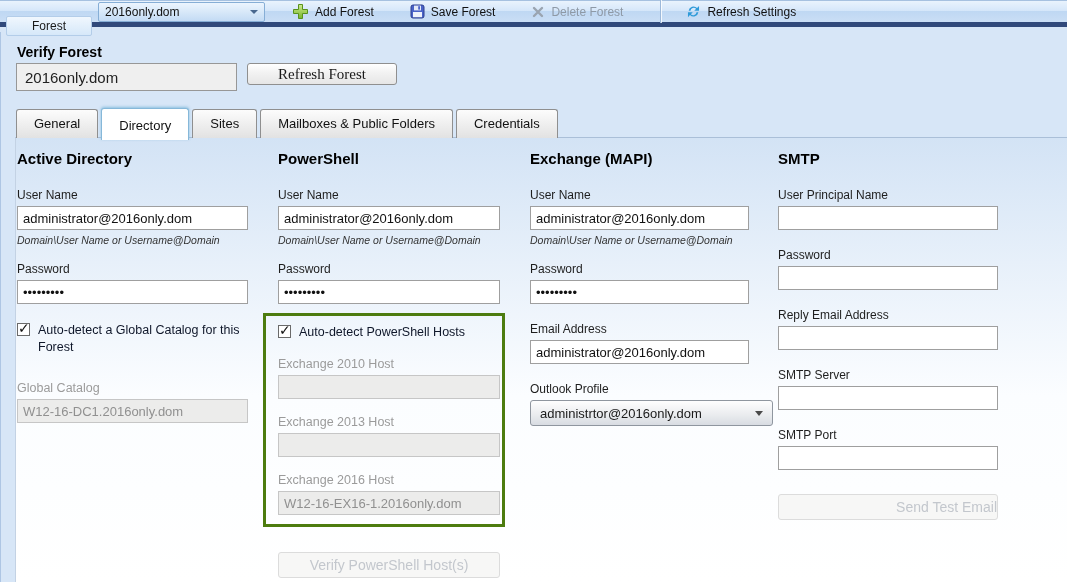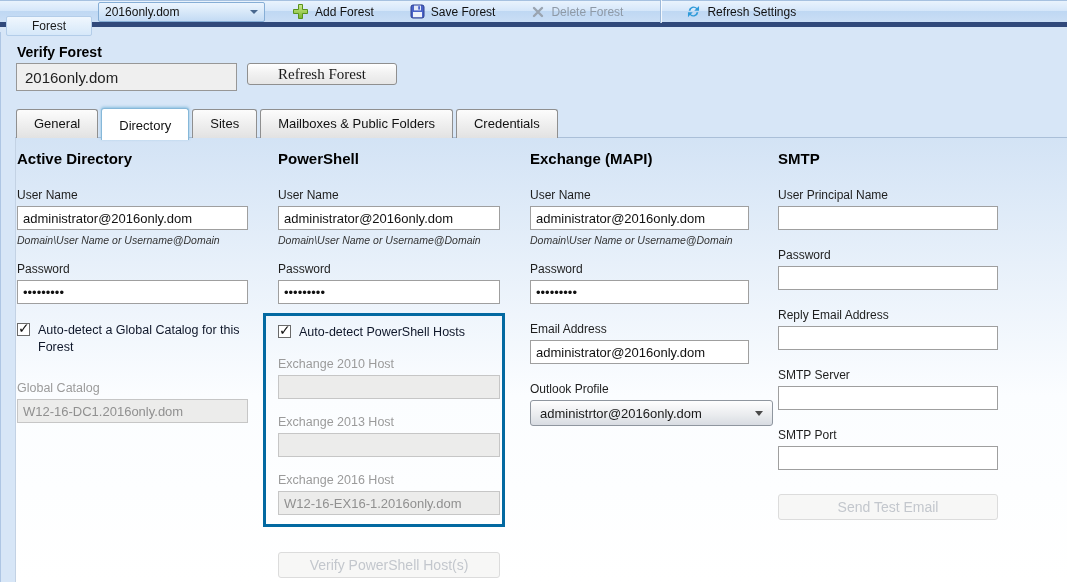--- a/index.html
+++ b/index.html
@@ -113,21 +113,21 @@
     content:"✓"; position:absolute; top:-4px; left:0;
     font-size:14px; font-weight:bold; color:#101010;
   }
   .ad-check{ margin-top:18px; }
   .gc-label{ margin-top:25px; }
   .in-gap{ margin-top:3px; }
 
   
   .ps-highlight{
     margin:9px -5px 0 -15px;
-    border:3px solid #0369a1;
+    border:3px solid #4d7c0f;
     padding:8px 2px 9px 12px;
   }
   .ps-highlight .fld-label{ margin-top:16px; }
 
   .btn-disabled{
     width:100%; height:26px; margin-top:25px;
     background:#f7f7f6; border:1px solid #dcdcdc; border-radius:3px;
     color:#c3c7cd; font-size:14px; cursor:default;
     font-family:"Liberation Sans", sans-serif;
   }
@@ -139,21 +139,21 @@
     border:1px solid #8f969f; border-radius:3px;
     display:flex; align-items:center; justify-content:space-between;
     padding:0 9px; font-size:13px; color:#1a1a1a; cursor:default;
   }
   .dd-arrow{
     width:0;height:0;border-left:4px solid transparent;border-right:4px solid transparent;
     border-top:5px solid #4a4a4a;
   }
 
   .gap18{ margin-top:18px; }
-  .gap24{ margin-top:24px; }
+  .gap24{ margin-top:24px;text-align:right; }
 </style>
 </head>
 <body>
 
 <div class="toolbar">
   <span class="forest-chip">Forest</span>
 
   <div class="combobox">
     <span>2016only.dom</span>
     <span class="combo-arrow"></span>

